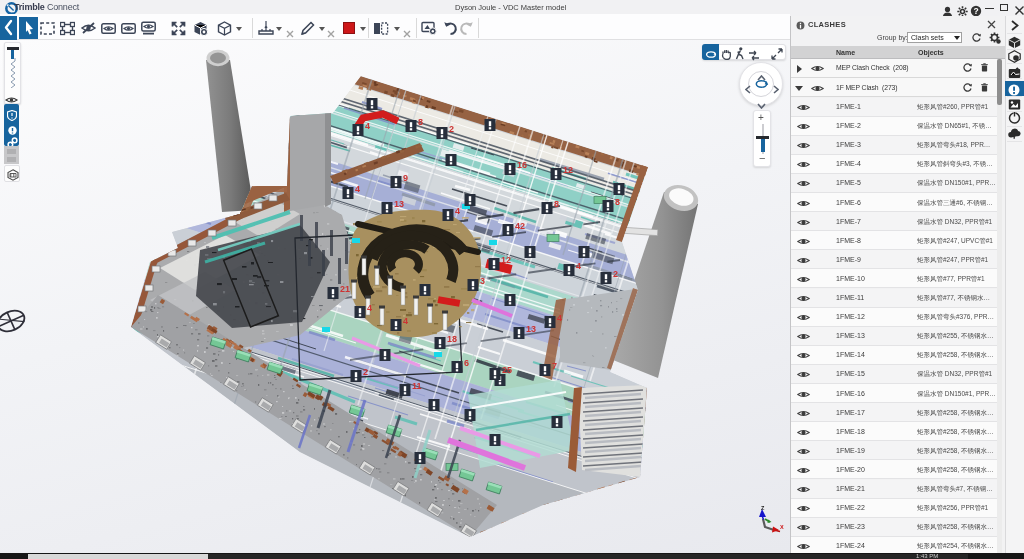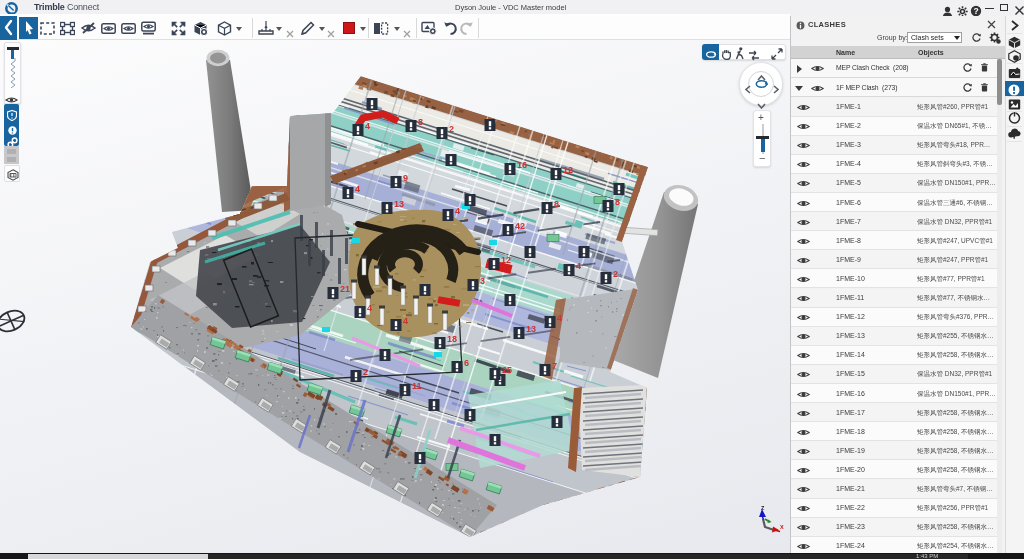--- a/index.html
+++ b/index.html
@@ -5,21 +5,21 @@
 .ti {position:absolute}
 </style></head>
 <body>
 <div style="position:absolute;left:0;top:0;width:1024px;height:16px;background:#f1f1f3"></div>
 
 <div style="position:absolute;left:5px;top:1px;width:13px;height:13px"><svg width="13" height="13" viewBox="0 0 13 13" style="">
       <circle cx="6.5" cy="6.5" r="5.2" fill="none" stroke="#1464a5" stroke-width="2.5"></circle>
       <line x1="2.2" y1="2.6" x2="9.4" y2="9.8" stroke="#f1f1f3" stroke-width="2"></line>
       <line x1="3.4" y1="3.4" x2="8.6" y2="8.6" stroke="#1464a5" stroke-width="1.4"></line>
     </svg></div>
-<div style="position:absolute;left:34px;top:2px;font-size:9px;font-weight:bold;color:#363b4e;letter-spacing:-0.2px">Trimble <span style="font-weight:normal;color:#4a5160">Connect</span></div>
+<div style="position:absolute;left:14px;top:2px;font-size:9px;font-weight:bold;color:#363b4e;letter-spacing:-0.2px">Trimble <span style="font-weight:normal;color:#4a5160">Connect</span></div>
 <div style="position:absolute;left:455px;top:3px;font-size:7.5px;color:#3c3c3c">Dyson Joule - VDC Master model</div>
 <div style="position:absolute;left:942px;top:3px;width:11px;height:11px"><svg width="11" height="11" viewBox="0 0 11 11" style="">
       <circle cx="5.5" cy="3.4" r="2.6" fill="#333"></circle>
       <path d="M0.8,10.5 Q1.5,6.5 5.5,6.5 Q9.5,6.5 10.2,10.5 Z" fill="#333"></path>
     </svg></div>
 <div style="position:absolute;left:957px;top:3px;width:11px;height:11px"><svg width="11" height="11" viewBox="0 0 11 11" style="">
       <circle cx="5.5" cy="5.5" r="2" fill="none" stroke="#333" stroke-width="1.6"></circle>
       <g stroke="#333" stroke-width="1.6">
         <path d="M5.5,0.3 v2 M5.5,8.7 v2 M0.3,5.5 h2 M8.7,5.5 h2 M1.8,1.8 l1.4,1.4 M7.8,7.8 l1.4,1.4 M9.2,1.8 L7.8,3.2 M3.2,7.8 L1.8,9.2"></path>
       </g>

